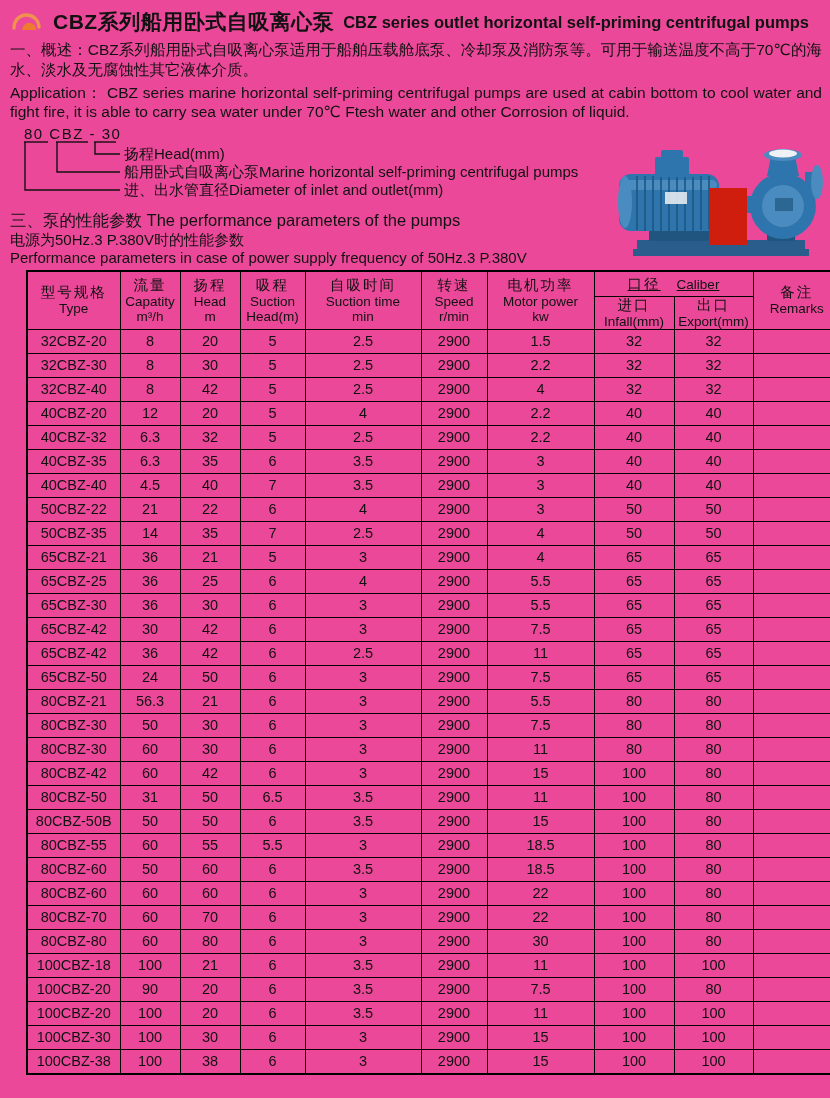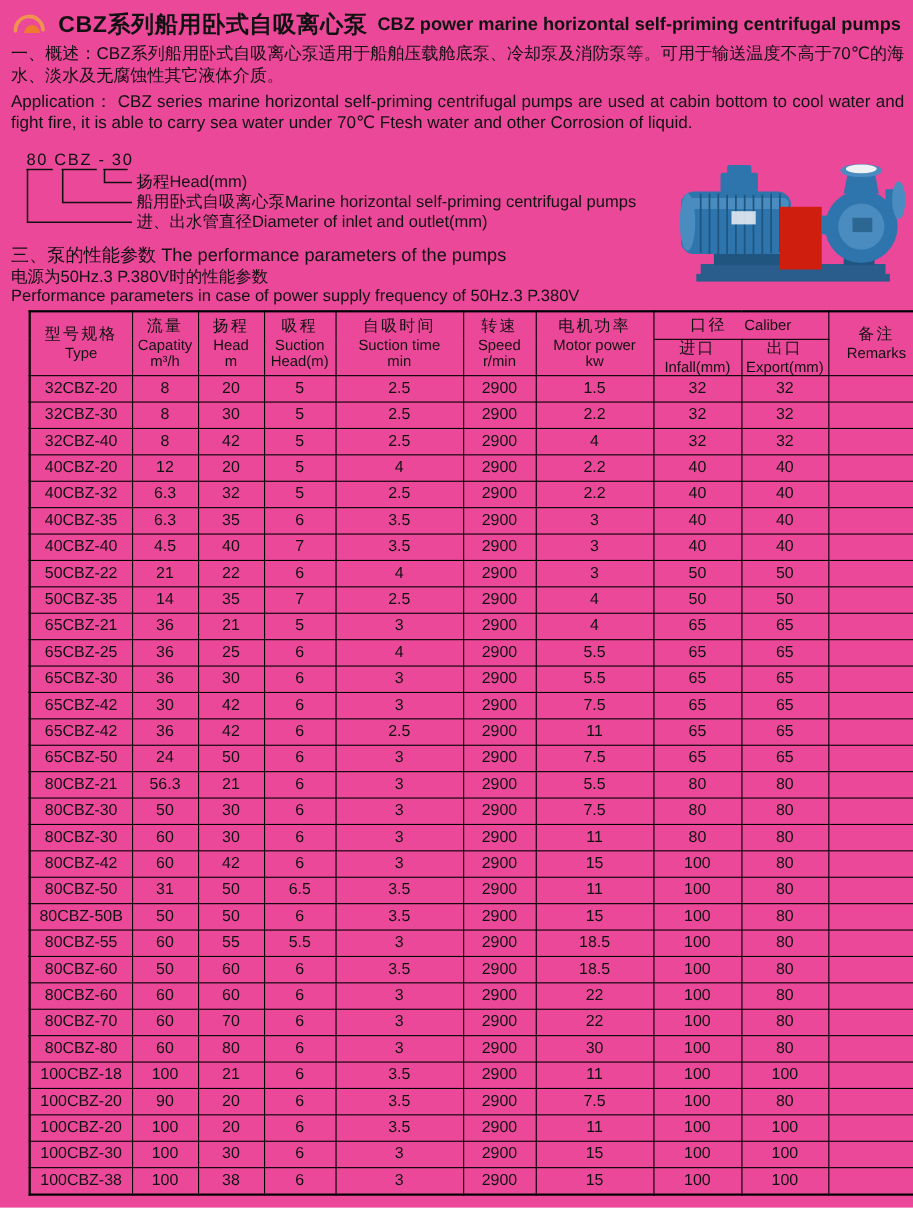--- a/index.html
+++ b/index.html
@@ -18,21 +18,21 @@
   .title-zh { font-size:21px; font-weight:bold; letter-spacing:0.5px; white-space:nowrap; }
   .title-en { font-size:16.5px; font-weight:bold; white-space:nowrap; }
 
   
   .para { margin:3px 0 0 0; font-size:15.5px; line-height:20px; text-align:justify; }
   .para.en { line-height:19px; font-size:15.5px; }
 
   .sec-heading { margin:4px 0 0 0; font-size:16.5px; font-weight:normal; line-height:20px; }
 
   
-  .model-diagram { position:relative; height:74px; margin-top:16px; }
+  .model-diagram { position:relative; height:74px; margin-top:4px; }
   .model-code { position:absolute; left:14px; top:0; font-size:15px; letter-spacing:1.5px; white-space:nowrap; }
   .diagram-lines { position:absolute; left:0; top:0; width:620px; height:74px; }
   .dlabel { position:absolute; left:114px; font-size:15px; line-height:16px; white-space:nowrap; }
   .dlabel.l1 { top:21px; }
   .dlabel.l2 { top:39px; }
   .dlabel.l3 { top:57px; }
 
   
   .pump-photo { position:absolute; top:136px; right:5px; width:216px; height:133px; }
 
@@ -41,42 +41,42 @@
 
   
   table.perf { border-collapse:collapse; table-layout:fixed; width:814px; margin-top:3px;
                border:2px solid #000;margin-left:16px; }
   table.perf th, table.perf td { border:1px solid #000; text-align:center; vertical-align:middle; padding:0; }
   thead th { font-weight:normal; }
   .h-zh { font-size:14.5px; line-height:17px; letter-spacing:2px; }
   .h-en { font-size:13.5px; line-height:15px; letter-spacing:0; }
   .h-unit { font-size:13.5px; line-height:15px; }
   .caliber-cell { height:25px; }
-  .caliber-cell .h-zh, .caliber-cell .h-en { display:inline-block; margin:0 8px; }
+  .caliber-cell .h-zh, .caliber-cell .h-en { display:inline-block; margin:0 8px;text-decoration:underline; }
   tbody td { height:23px; font-size:14.5px; line-height:23px; overflow:hidden; white-space:nowrap; }
   tbody td.c-type { letter-spacing:0; }
 </style>
 </head>
 <body>
 
 <div class="page">
 
   <div class="title-row">
     <span class="logo">
       <svg viewBox="0 0 34 26" width="34" height="26">
         <g fill="none" stroke-width="3.4" stroke-linecap="round" stroke="#f0924f">
           <path d="M4,19 A12.5,12.5 0 0 1 29,18"></path>
         </g>
         <g fill="#ee7b2f">
           <path d="M12,21 A7.2,7.2 0 0 1 26.4,21 Z"></path>
         </g>
       </svg>
     </span>
     <span class="title-zh">CBZ系列船用卧式自吸离心泵</span>
-    <span class="title-en">CBZ power marine horizontal self-priming centrifugal pumps</span>
+    <span class="title-en">CBZ series outlet horizontal self-priming centrifugal pumps</span>
   </div>
 
   <p class="para zh">一、概述：CBZ系列船用卧式自吸离心泵适用于船舶压载舱底泵、冷却泵及消防泵等。可用于输送温度不高于70℃的海水、淡水及无腐蚀性其它液体介质。</p>
   <p class="para en">Application：  CBZ series marine horizontal self-priming centrifugal pumps are used at cabin bottom to cool water and fight fire, it is able to carry sea water under 70℃ Ftesh water and other Corrosion of liquid.</p>
 
 
   <div class="model-diagram">
     <svg class="diagram-lines" viewBox="0 0 620 74">
       <g fill="none" stroke="#111" stroke-width="1.4">
         <path d="M14,17 H38"></path>

